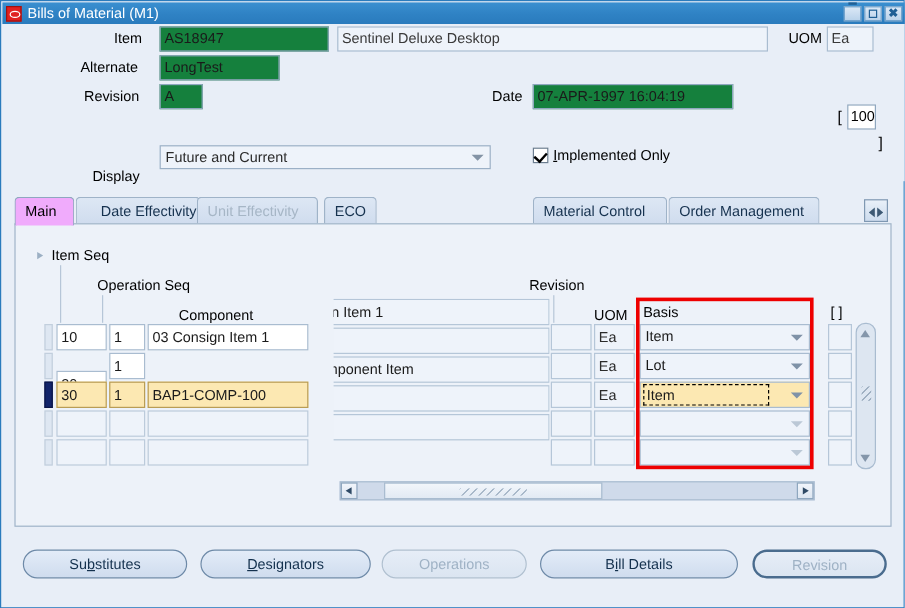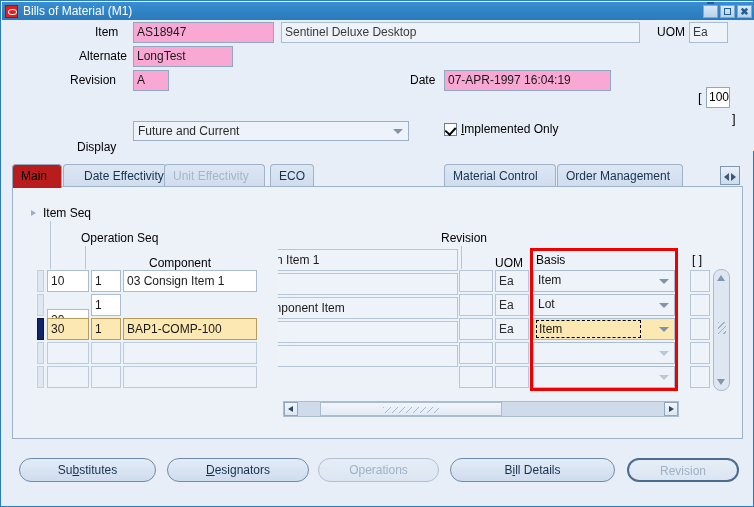--- a/index.html
+++ b/index.html
@@ -89,21 +89,21 @@
     background: #e8eef7;
   }
   .lbl {
     position: absolute;
     font-size: 12px;
     color: #000;
     white-space: nowrap;
   }
   .fld {
     position: absolute;
-    background: #f9a8d4;
+    background: #15803d;
     border: 1px solid #8fa7bf;
     box-sizing: border-box;
     font-size: 12px;
     color: #1a1a1a;
     padding: 1px 0 0 3px;
     line-height: 16px;
     white-space: nowrap;
     overflow: hidden;
   }
   .fld.readonly {
@@ -201,21 +201,21 @@
     border-bottom: none;
     border-top-left-radius: 4px;
     border-top-right-radius: 4px;
     font-size: 12px;
     color: #16324f;
     padding: 3px 8px 0 8px;
     white-space: nowrap;
     line-height: 17px;
   }
   .tab.active {
-    background: #b91c1c;
+    background: #f0abfc;
     border-color: #8fa7bf;
     color: #000;
     z-index: 5;
     height: 24px;
   }
   .tab.disabled {
     color: #a6b6c6;
   }
   #tab-scroller {
     position: absolute;
@@ -499,21 +499,21 @@
   </div>
 
   <div id="header-area">
 
     <div class="lbl" style="left:93px; top:5px;">Item</div>
     <div class="fld" style="left:131px; top:2px; width:141px; height:21px;">AS18947</div>
     <div class="fld readonly" style="left:279px; top:2px; width:359px; height:21px;">Sentinel Deluxe Desktop</div>
     <div class="lbl" style="left:655px; top:5px;">UOM</div>
     <div class="fld readonly" style="left:687px; top:2px; width:39px; height:21px;">Ea</div>
 
-    <div class="lbl" style="left:77px; top:29px;">Alternate</div>
+    <div class="lbl" style="left:65px; top:29px;">Alternate</div>
     <div class="fld" style="left:131px; top:26px; width:100px; height:21px;">LongTest</div>
 
     <div class="lbl" style="left:68px; top:53px;">Revision</div>
     <div class="fld" style="left:131px; top:50px; width:36px; height:21px;">A</div>
 
     <div class="lbl" style="left:408px; top:53px;">Date</div>
     <div class="fld" style="left:442px; top:50px; width:167px; height:21px;">07-APR-1997 16:04:19</div>
 
     <div id="bracket-open">[</div>
     <div id="flex-field">100</div>

